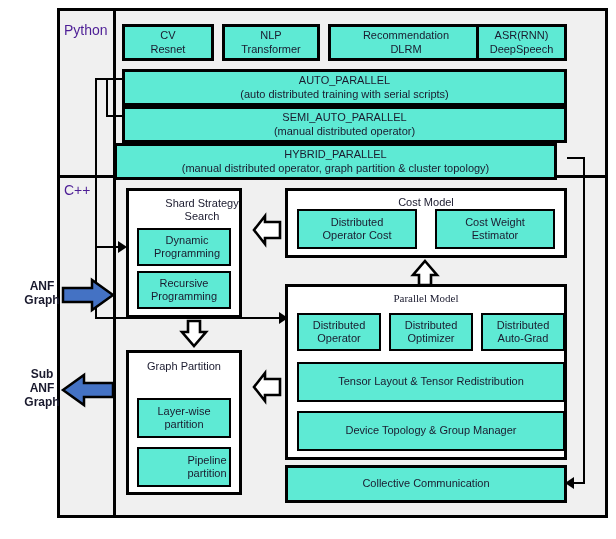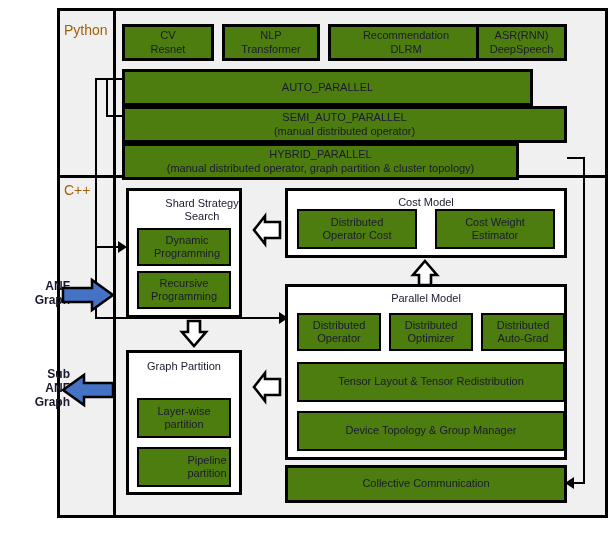--- a/index.html
+++ b/index.html
@@ -4,33 +4,33 @@
 <style>
   html,body{margin:0;padding:0;background:#ffffff;}
   body{font-family:"Liberation Sans", sans-serif;}
   #stage{position:relative;width:616px;height:539px;background:#ffffff;overflow:hidden;}
 
   
   .frame{position:absolute;box-sizing:border-box;background:#f0f0f0;border:3px solid #000;}
   .divider{position:absolute;background:#000;}
 
   
-  .box{position:absolute;box-sizing:border-box;background:#4d7c0f;border:2px solid #000;
+  .box{position:absolute;box-sizing:border-box;background:#5eead4;border:2px solid #000;
        display:flex;align-items:center;justify-content:center;text-align:center;
        font-size:11px;line-height:1.22;color:#1a1a2e;padding:1px 2px;}
   .box.thick{border-width:3px;}
   .group{position:absolute;box-sizing:border-box;background:#ffffff;border:3px solid #000;}
   .group-title{position:absolute;left:0;right:0;text-align:center;font-size:11px;
                color:#1a1a2e;line-height:1.2;}
 
   
-  .sec-label{position:absolute;color:#a16207;font-size:14px;font-family:"Liberation Sans",sans-serif;}
-
-  
-  .side-label{position:absolute;font-size:12px;color:#1a1a2e;line-height:1.18;text-align:right;font-weight:bold;}
+  .sec-label{position:absolute;color:#4c1d95;font-size:14px;font-family:"Liberation Sans",sans-serif;}
+
+  
+  .side-label{position:absolute;font-size:12px;color:#1a1a2e;line-height:1.18;text-align:center;font-weight:bold;}
 
   
   .ln{position:absolute;background:#000;}
 
   
   .arrow-svg{position:absolute;overflow:visible;}
 </style>
 </head>
 <body>
 
@@ -63,32 +63,33 @@
       <span>DLRM</span>
     </span>
   </div>
   <div class="box thick" style="left:476px;top:24px;width:91px;height:37px;">
     <span>
       <span>ASR(RNN)</span><br>
       <span>DeepSpeech</span>
     </span>
   </div>
 
-  <div class="box thick" style="left:122px;top:69px;width:411px;height:37px;">
+  <div class="box thick" style="left:122px;top:69px;width:445px;height:37px;">
     <span>
       <span>AUTO_PARALLEL</span><br>
+      <span>(auto distributed training with serial scripts)</span>
     </span>
   </div>
   <div class="box thick" style="left:122px;top:106px;width:445px;height:37px;">
     <span>
       <span>SEMI_AUTO_PARALLEL</span><br>
       <span>(manual distributed operator)</span>
     </span>
   </div>
-  <div class="box thick" style="left:122px;top:143px;width:397px;height:37px;align-items:center;">
+  <div class="box thick" style="left:114px;top:143px;width:443px;height:37px;align-items:center;">
     <span>
       <span>HYBRID_PARALLEL</span><br>
       <span>(manual distributed operator, graph partition &amp; cluster topology)</span>
     </span>
   </div>
 
   <div class="ln" style="left:95px;top:78px;width:2px;height:240px;"></div>
   <div class="ln" style="left:95px;top:78px;width:28px;height:2px;"></div>
 
   <div class="ln" style="left:106px;top:115px;width:17px;height:2px;"></div>
@@ -190,21 +191,21 @@
       <span>Cost Weight</span><br>
       <span>Estimator</span>
     </span>
   </div>
 
   <svg class="arrow-svg" width="32" height="28" viewBox="0 0 32 28" style="left:409px;top:259px;">
     <polygon points="16,2 28,16 22,16 22,26 10,26 10,16 4,16" fill="#ffffff" stroke="#000" stroke-width="2.6" stroke-linejoin="miter"></polygon>
   </svg>
 
   <div class="group" style="left:285px;top:284px;width:282px;height:176px;">
-    <div class="group-title" style="top:5px;">Parallel Model</div>
+    <div class="group-title" style="top:5px;font-family:Liberation Serif, serif;">Parallel Model</div>
   </div>
   <div class="box" style="left:297px;top:313px;width:84px;height:38px;">
     <span>
       <span>Distributed</span><br>
       <span>Operator</span>
     </span>
   </div>
   <div class="box" style="left:389px;top:313px;width:84px;height:38px;">
     <span>
       <span>Distributed</span><br>

